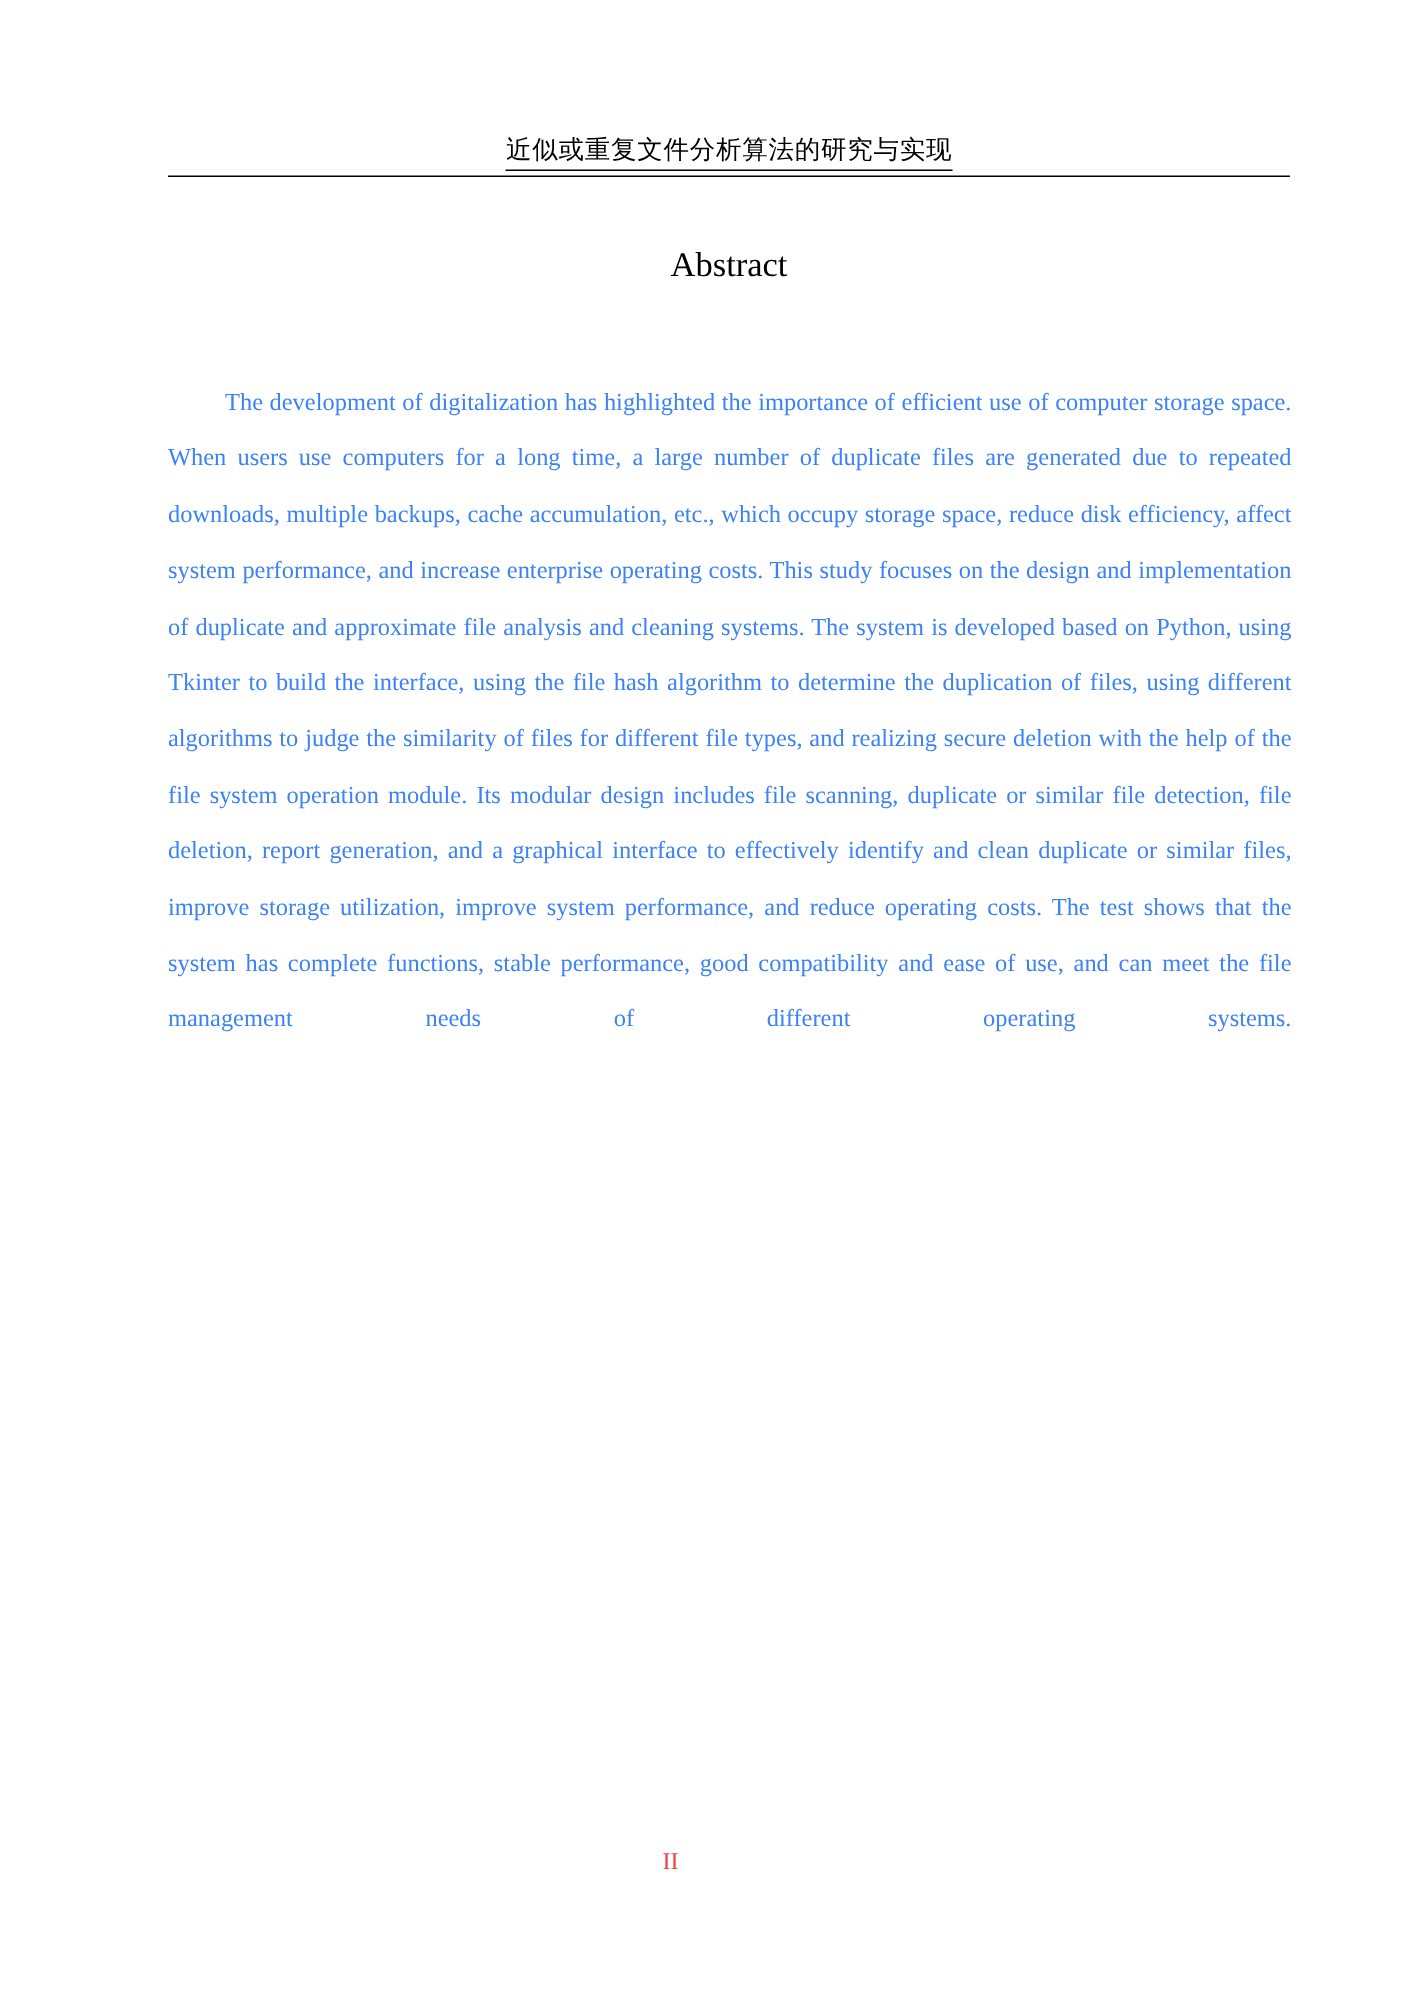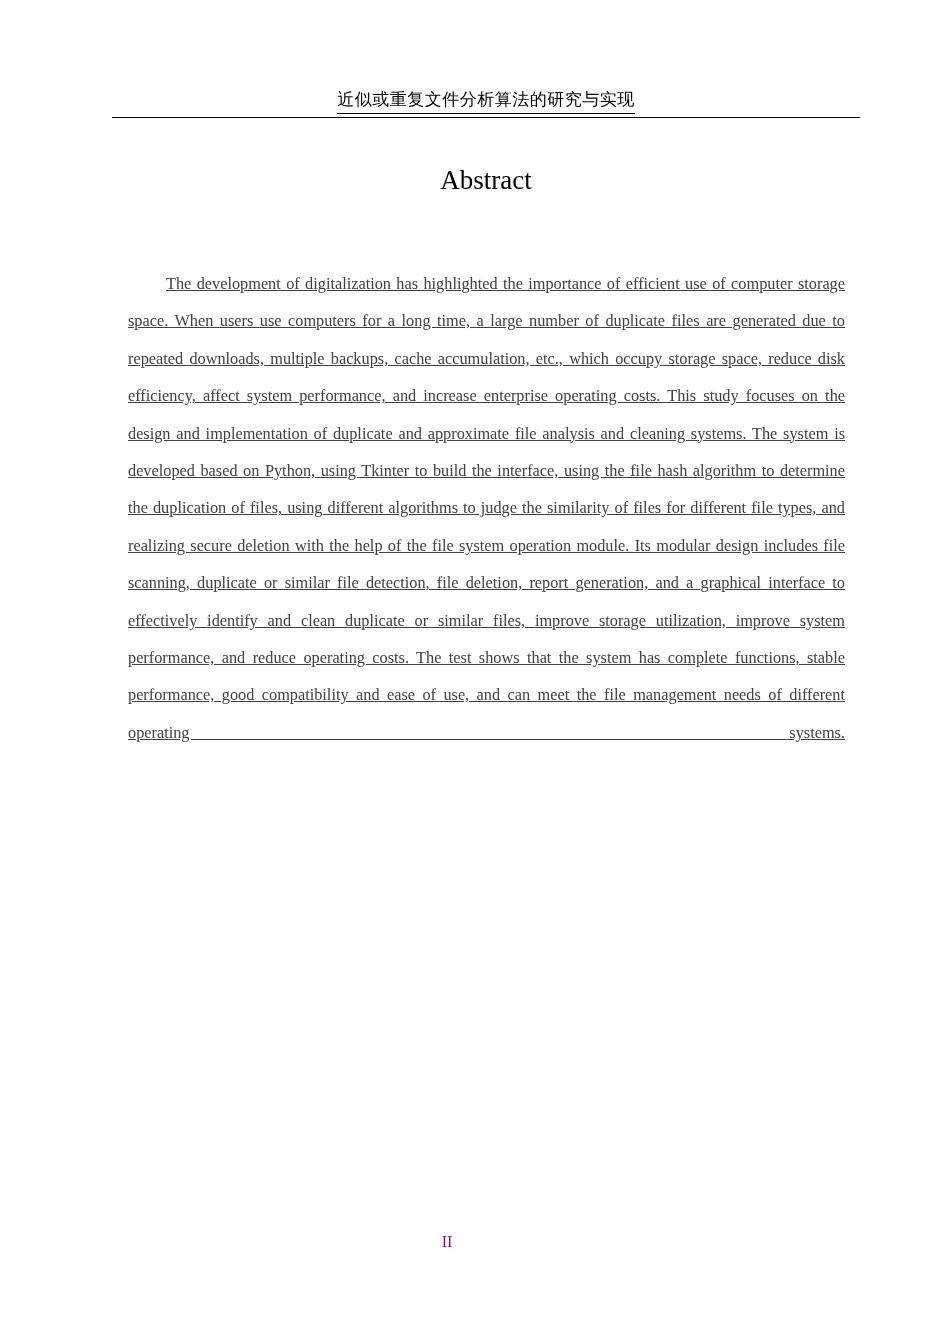--- a/index.html
+++ b/index.html
@@ -46,44 +46,43 @@
     border-top: 1.6px solid #000000;
   }
 
   
   .doc-title {
     position: absolute;
     left: 112px;
     top: 145px;
     width: 748px;
     text-align: center;
-    font-size: 27px;
+    font-size: 23px;
     line-height: 34px;
     font-weight: normal;
     color: #000000;
   }
 
   
   .body-block {
     position: absolute;
     left: 112px;
     top: 249px;
     width: 749px;
   }
 
   .para {
-    margin: 16px;
+    margin: 0;
     font-size: 16.3px;
     line-height: 37.4px;
     text-align: justify;
     text-justify: inter-word;
     text-indent: 38px;
-    color: #404040;
+    color: #3b82f6;
     word-spacing: 0.2px;
-    text-decoration: underline;
   }
 
   .para + .para {
     margin-top: 0;
   }
 
   
   .para::after {
     content: "";
     display: inline-block;
@@ -92,21 +91,21 @@
 
   
   .page-number {
     position: absolute;
     left: 0;
     top: 1231px;
     width: 950px;
     text-align: center;
     font-size: 16px;
     line-height: 22px;
-    color: #701a75;
+    color: #ef4444;
   }
   .page-number-inner {
     display: inline-block;
     margin-left: -56px;
   }
 </style>
 </head>
 <body>
 
 <div class="page">

